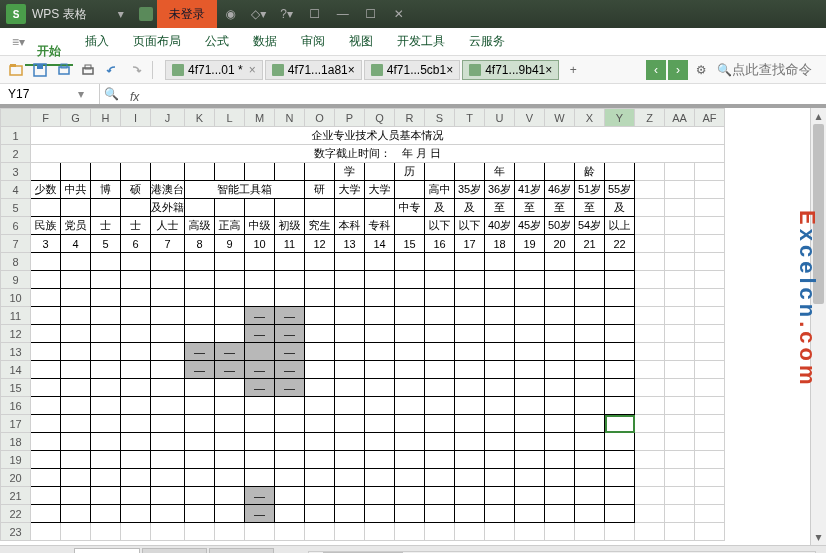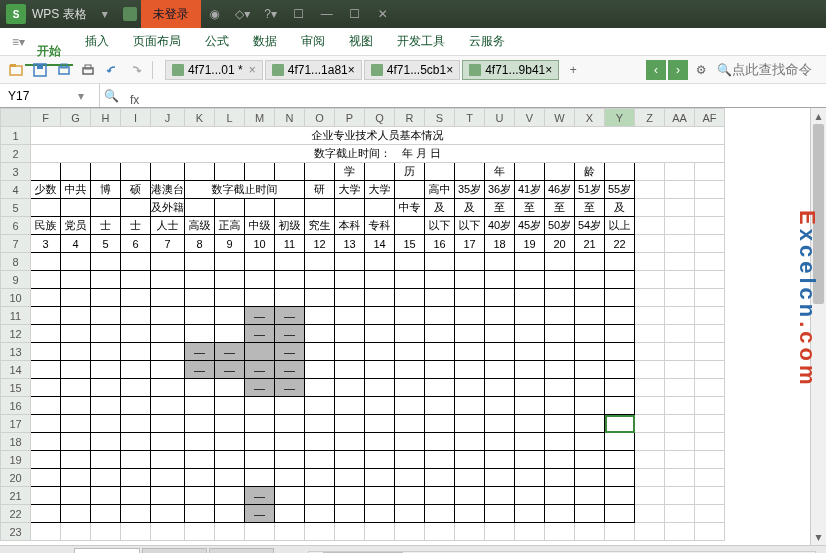--- a/index.html
+++ b/index.html
@@ -1,21 +1,21 @@
 <!DOCTYPE html>
 <html><head>
 <meta charset="utf-8">
 <style>
 * { margin: 0; padding: 0; box-sizing: border-box; font-family: "Microsoft YaHei", Arial, sans-serif; }
 body { width: 826px; height: 553px; background: #f0f0f0; overflow: hidden; position: relative; font-size: 12px; }
 
 
 .titlebar { height: 28px; background: linear-gradient(#3a4a3a, #2d3a2d); display: flex; align-items: center; color: #ccc; }
 .titlebar .logo { width: 20px; height: 20px; background: #4a9d4a; margin: 0 6px; display: flex; align-items: center; justify-content: center; font-weight: bold; color: #fff; font-size: 10px; border-radius: 2px; }
-.titlebar .app-name { color: #ddd; margin-right: 4px; }
+.titlebar .app-name { color: #ddd; margin-right: 20px; }
 .titlebar .doc-icon { width: 14px; height: 14px; background: #5a8a5a; margin: 0 4px; border-radius: 2px; }
 .titlebar .doc-title { color: #ddd; flex: 1; }
 .titlebar .login-btn { background: #e55a2b; color: #0f172a; padding: 4px 12px; height: 100%; display: flex; align-items: center; }
 .titlebar .ticon { width: 28px; height: 100%; display: flex; align-items: center; justify-content: center; color: #aaa; cursor: pointer; }
 
 
 .menubar { height: 28px; background: #fff; border-bottom: 1px solid #ddd; display: flex; align-items: center; padding: 0 8px; }
 .menubar .mitem { padding: 0 12px; color: #14532d; cursor: pointer; height: 100%; display: flex; align-items: center; }
 .menubar .mitem.active { color: #3a8a3a; border-bottom: 2px solid #3a8a3a; font-weight: bold; margin-top: 21px; }
 .menubar .dropdown { color: #888; margin-left: 4px; }
@@ -27,26 +27,26 @@
 .toolbar .tabs { display: flex; align-items: center; margin-left: 8px; flex: 1; }
 .toolbar .tab { display: flex; align-items: center; background: #e8e8e8; padding: 2px 6px; margin-right: 2px; border: 1px solid #ccc; font-size: 12px; cursor: pointer; }
 .toolbar .tab.active { background: #d0e0d0; border-color: #8aa88a; }
 .toolbar .tab .ticon-doc { width: 12px; height: 12px; background: #7aaa7a; margin-right: 4px; border-radius: 1px; }
 .toolbar .tab .close { margin-left: 6px; color: #888; }
 .toolbar .navbtn { width: 20px; height: 20px; background: #5aa05a; color: #fff; display: flex; align-items: center; justify-content: center; margin: 0 1px; cursor: pointer; }
 .toolbar .search { display: flex; align-items: center; margin-left: 4px; }
 .toolbar .search input { border: none; background: transparent; color: #999; width: 90px; outline: none; }
 
 
-.formulabar { height: 24px; background: #fff; border-bottom: 1px solid #a3a3a3; display: flex; align-items: flex-end; }
+.formulabar { height: 24px; background: #fff; border-bottom: 4px solid #a3a3a3; display: flex; align-items: flex-end; }
 .formulabar .namebox { width: 100px; padding: 0 8px; border-right: 1px solid #ccc; height: 100%; display: flex; align-items: center; }
 .formulabar .namebox input { border: none; width: 70px; outline: none; font-size: 12px; }
 .formulabar .namebox .drop { color: #888; cursor: pointer; }
 .formulabar .fxbtn { width: 24px; display: flex; align-items: center; justify-content: center; color: #666; cursor: pointer; height: 100%; }
-.formulabar .fx { color: #555; padding: 0 6px; }
+.formulabar .fx { font-style: italic; color: #555; padding: 0 6px; }
 .formulabar .finput { flex: 1; border: none; outline: none; height: 100%; padding: 0 4px; }
 
 
 .sheet-area { position: relative; background: #fff; height: 437px; display: flex; }
 .grid-wrap { flex: 1; overflow: hidden; position: relative; }
 .grid { border-collapse: collapse; }
 .grid td, .grid th { border: 1px solid #d0d0d0; font-size: 11px; text-align: center; padding: 0; height: 18px; min-width: 30px; overflow: hidden; white-space: nowrap; }
 .grid th { background: #e8ece8; font-weight: normal; color: #555; }
 .grid th.rowh { width: 30px; min-width: 30px; }
 .grid th.active-col { background: #b8d8b8; }
@@ -258,21 +258,21 @@
           </tr>
         </tbody>
         <tbody>
           <tr>
             <th class="rowh">4</th>
             <td class=" bord">少数</td>
             <td class=" bord">中共</td>
             <td class=" bord">博</td>
             <td class=" bord">硕</td>
             <td class=" bord">港澳台</td>
-            <td class=" bord" colspan="4">数字截止时间</td>
+            <td class=" bord" colspan="4">智能工具箱</td>
             <td class=" bord">研</td>
             <td class=" bord">大学</td>
             <td class=" bord">大学</td>
             <td class=" bord"></td>
             <td class=" bord">高中</td>
             <td class=" bord">35岁</td>
             <td class=" bord">36岁</td>
             <td class=" bord">41岁</td>
             <td class=" bord">46岁</td>
             <td class=" bord">51岁</td>

